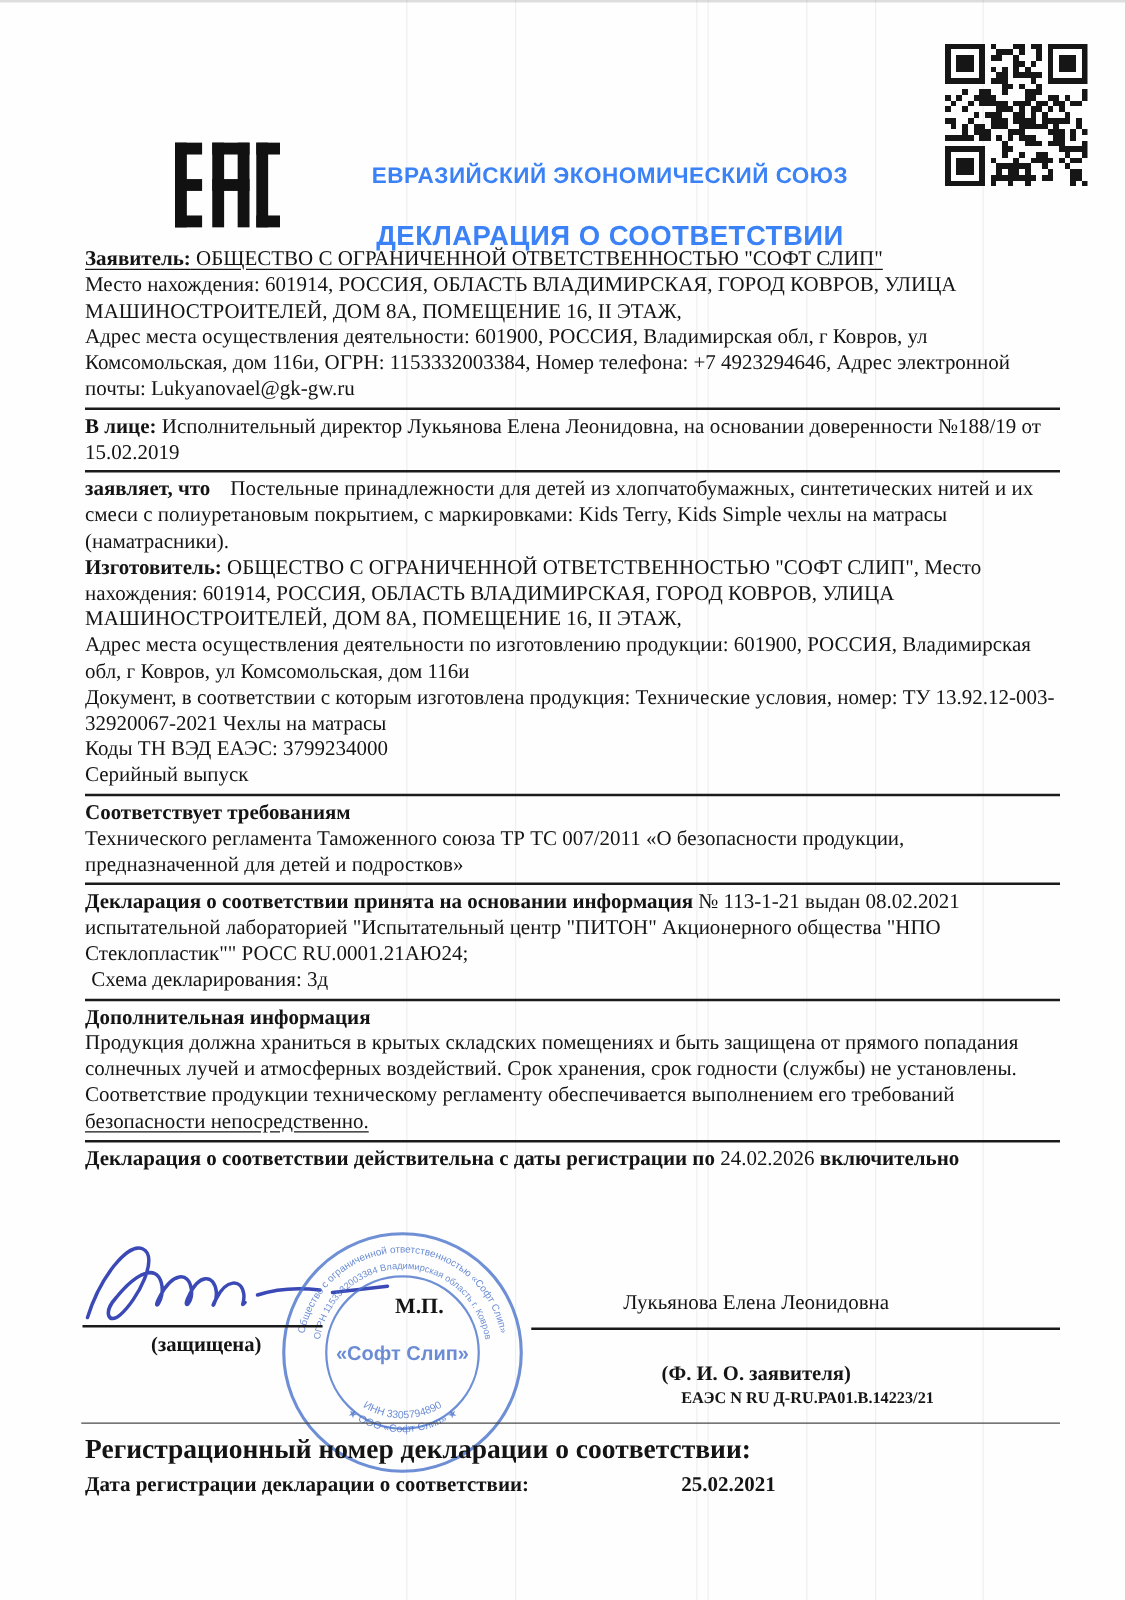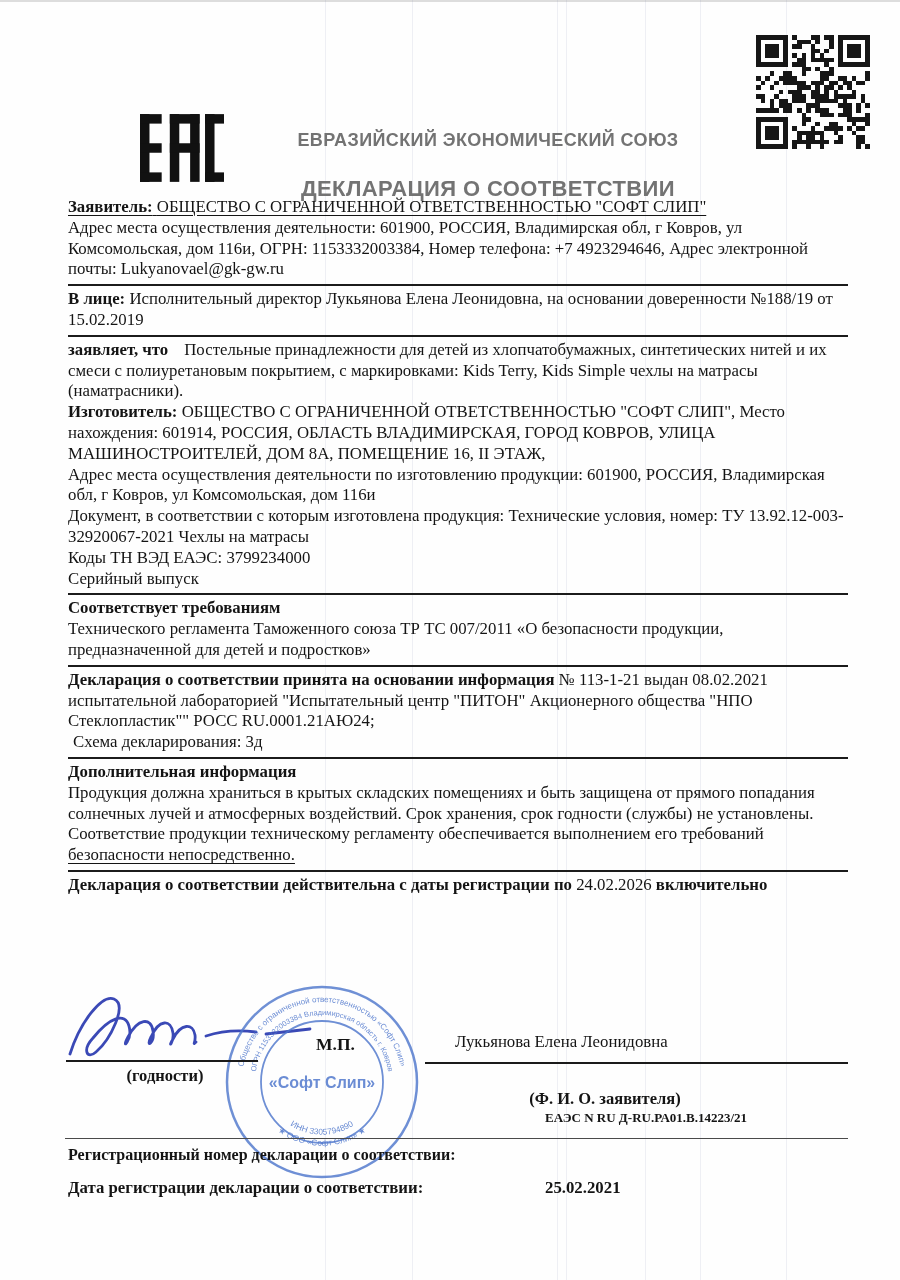--- a/index.html
+++ b/index.html
@@ -9,46 +9,46 @@
     font-family:"Liberation Serif", serif; color:#141414;
   }
   
   .scanline{position:absolute;top:0;bottom:0;width:1px;background:rgba(120,135,175,.12);}
   .topedge{position:absolute;left:0;top:0;right:0;height:2px;background:rgba(160,160,160,.35);}
 
   
   .eac-logo{position:absolute;left:140px;top:112px;}
   .qr{position:absolute;left:756px;top:35px;}
   .titles{position:absolute;left:128px;top:130px;width:720px;text-align:center;
-    font-family:"Liberation Sans", sans-serif;font-weight:bold;color:#737373;}
+    font-family:"Liberation Sans", sans-serif;font-weight:bold;color:#3b82f6;}
   .titles .t1{font-size:18px;letter-spacing:.4px;}
   .titles .t2{font-size:22px;letter-spacing:.4px;margin-top:25px;}
 
   
   .doc{position:absolute;left:68px;top:197px;width:780px;font-size:16.8px;line-height:20.8px;}
   .doc p{margin:0;}
   b{font-weight:bold;}
   .sep{border-top:2px solid #1b1b1b;margin:4px 0 3px;}
   .u{text-decoration:underline;text-underline-offset:3px;}
   .lbl-gap{margin-right:16px;}
   .indent{padding-left:5px;}
 
   
   .sig-scrawl{position:absolute;left:56px;top:988px;}
   .stamp{position:absolute;left:222px;top:982px;}
   .mp{position:absolute;left:316px;top:1034px;font-weight:bold;font-size:17.5px;}
   .line-left{position:absolute;left:66px;top:1060px;width:192px;height:0;border-top:2px solid #1a1a1a;}
   .line-right{position:absolute;left:425px;top:1062px;width:423px;height:0;border-top:2px solid #1a1a1a;}
   .cap-sign{position:absolute;left:95px;top:1066px;width:140px;text-align:center;font-weight:bold;font-size:16.5px;}
-  .fio-name{position:absolute;left:455px;top:1032px;width:300px;text-align:left;font-size:16.8px;}
+  .fio-name{position:absolute;left:455px;top:1032px;width:300px;text-align:center;font-size:16.8px;}
   .cap-fio{position:absolute;left:455px;top:1066px;width:300px;text-align:center;font-weight:bold;font-size:16.5px;margin-top:23px;}
 
   
   .footline{position:absolute;left:65px;top:1138px;width:783px;height:0;border-top:1.5px solid #4a4a4a;}
-  .f-row1-l{position:absolute;left:68px;top:1146px;font-weight:bold;font-size:16px;}
+  .f-row1-l{position:absolute;left:68px;top:1146px;font-weight:bold;font-size:22px;}
   .f-row1-v{position:absolute;left:545px;top:1110px;font-weight:bold;font-size:13px;}
   .f-row2-l{position:absolute;left:68px;top:1178px;font-weight:bold;font-size:16.8px;}
   .f-row2-v{position:absolute;left:545px;top:1178px;font-weight:bold;font-size:16.8px;}
 </style>
 </head>
 <body>
 
 <div class="page">
 
   <div class="topedge"></div>
@@ -389,20 +389,21 @@
     </svg>
 
   <div class="titles">
     <div class="t1">ЕВРАЗИЙСКИЙ ЭКОНОМИЧЕСКИЙ СОЮЗ</div>
     <div class="t2">ДЕКЛАРАЦИЯ О СООТВЕТСТВИИ</div>
   </div>
 
   <div class="doc">
 
     <p><span class="u"><b>Заявитель:</b> <span>ОБЩЕСТВО С ОГРАНИЧЕННОЙ ОТВЕТСТВЕННОСТЬЮ "СОФТ СЛИП"</span></span></p>
+    <p>Место нахождения: 601914, РОССИЯ, ОБЛАСТЬ ВЛАДИМИРСКАЯ, ГОРОД КОВРОВ, УЛИЦА МАШИНОСТРОИТЕЛЕЙ, ДОМ 8А, ПОМЕЩЕНИЕ 16, II ЭТАЖ,</p>
     <p>Адрес места осуществления деятельности: 601900, РОССИЯ, Владимирская обл, г Ковров, ул Комсомольская, дом 116и, ОГРН: 1153332003384, Номер телефона: +7 4923294646, Адрес электронной почты: Lukyanovael@gk-gw.ru</p>
 
     <div class="sep"></div>
 
     <p><b>В лице:</b> <span>Исполнительный директор Лукьянова Елена Леонидовна, на основании доверенности №188/19 от 15.02.2019</span></p>
 
     <div class="sep"></div>
 
     <p><b class="lbl-gap">заявляет, что</b><span>Постельные принадлежности для детей из хлопчатобумажных, синтетических нитей и их смеси с полиуретановым покрытием, с маркировками: Kids Terry, Kids Simple чехлы на матрасы (наматрасники).</span></p>
 
@@ -457,21 +458,21 @@
       <text font-size="7.4"><textPath href="#arcMidTop" startOffset="50%" text-anchor="middle">ОГРН 1153332003384  Владимирская область г. Ковров</textPath></text>
       <text font-size="8.4"><textPath href="#arcOuterBot" startOffset="50%" text-anchor="middle">★ ООО «Софт Слип» ★</textPath></text>
       <text font-size="8.4"><textPath href="#arcMidBot" startOffset="50%" text-anchor="middle">ИНН 3305794890</textPath></text>
       <text x="100" y="106" text-anchor="middle" font-size="16" font-weight="bold">«Софт Слип»</text>
     </g>
   </svg>
 
   <div class="mp">М.П.</div>
   <div class="line-left"></div>
   <div class="line-right"></div>
-  <div class="cap-sign">(годности)</div>
+  <div class="cap-sign">(защищена)</div>
   <div class="fio-name">Лукьянова Елена Леонидовна</div>
   <div class="cap-fio">(Ф. И. О. заявителя)</div>
 
   <div class="footline"></div>
   <div class="f-row1-l">Регистрационный номер декларации о соответствии:</div>
   <div class="f-row1-v">ЕАЭС N RU Д-RU.РА01.В.14223/21</div>
   <div class="f-row2-l">Дата регистрации декларации о соответствии:</div>
   <div class="f-row2-v">25.02.2021</div>
 
 </div>

